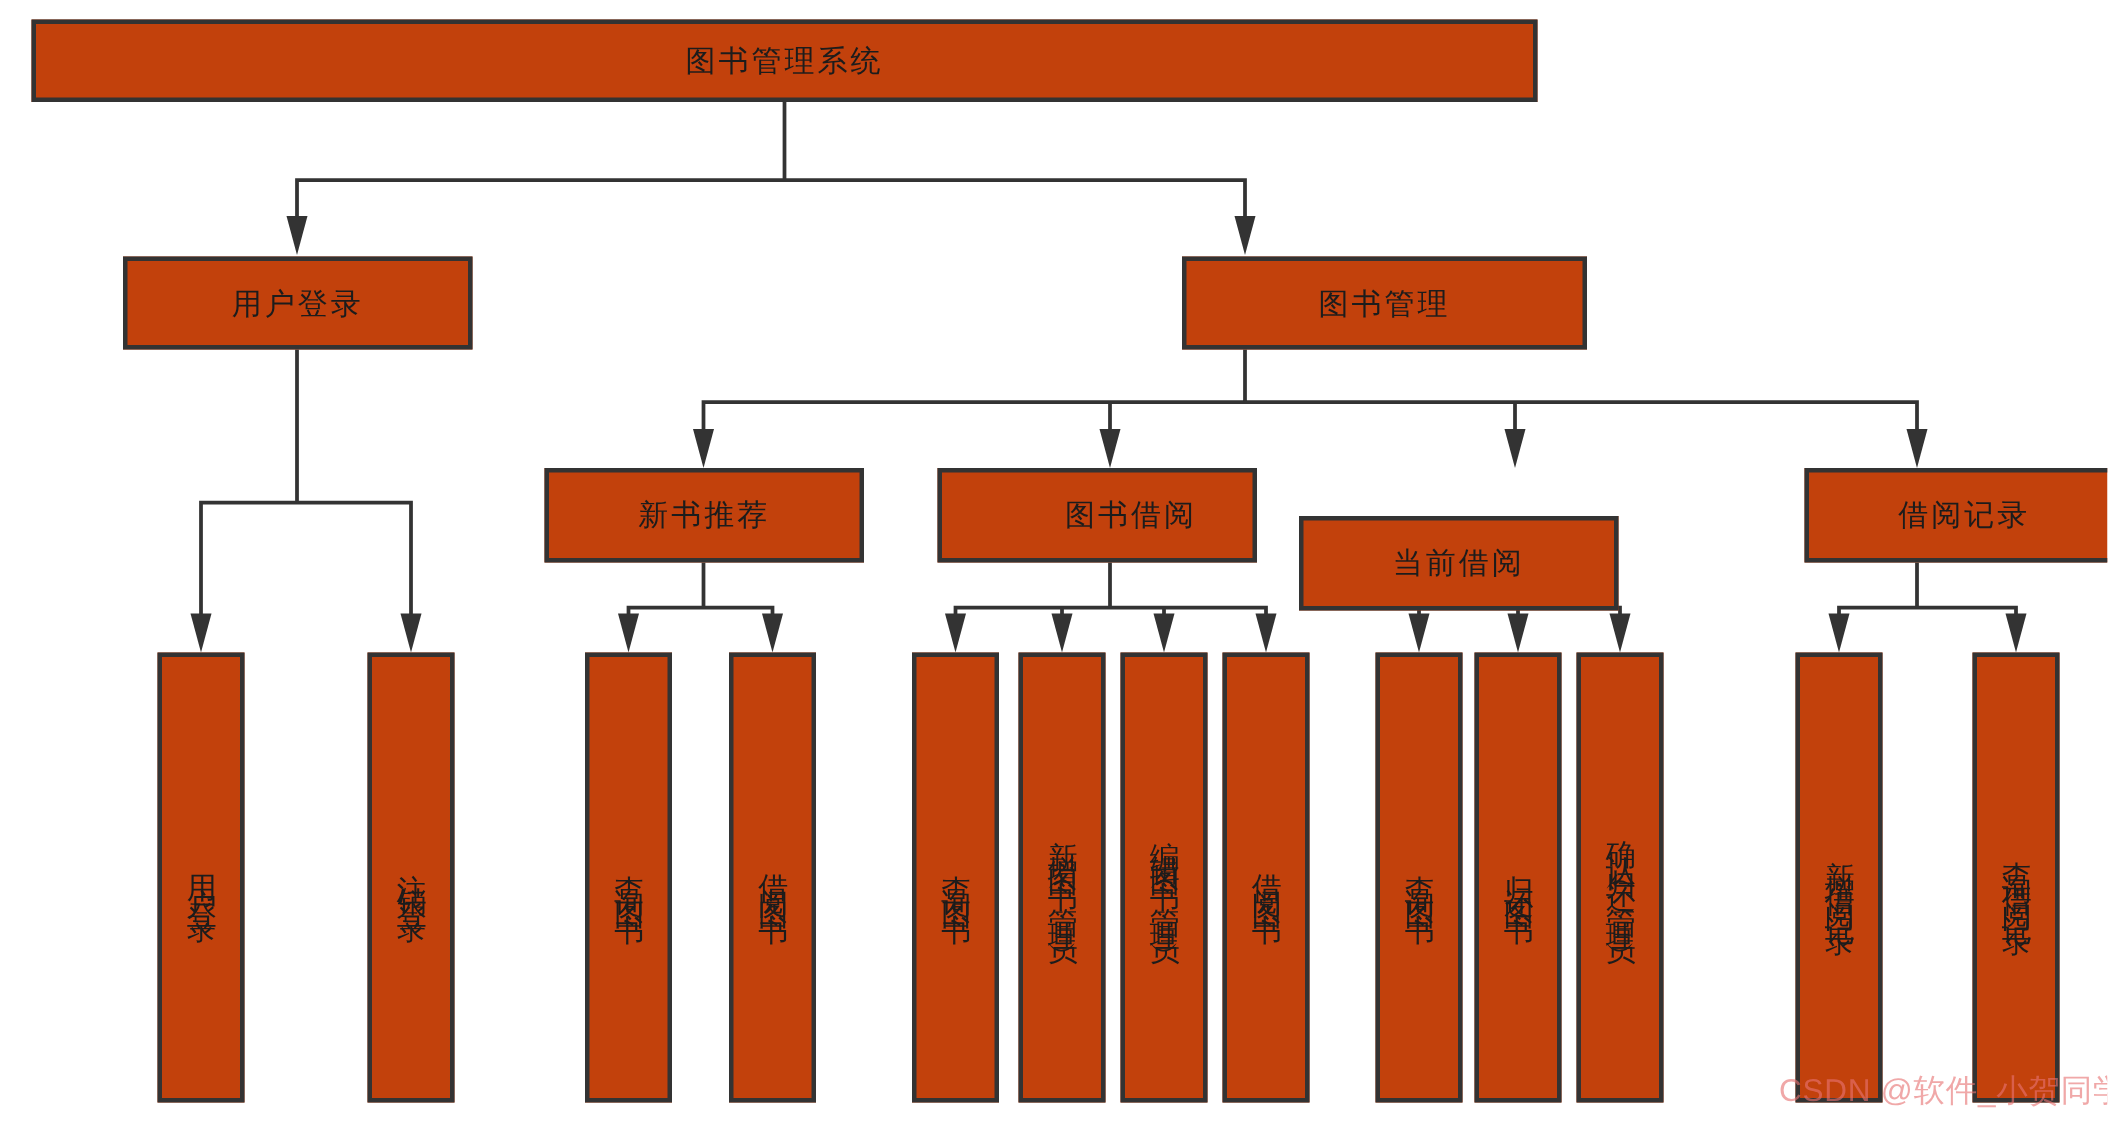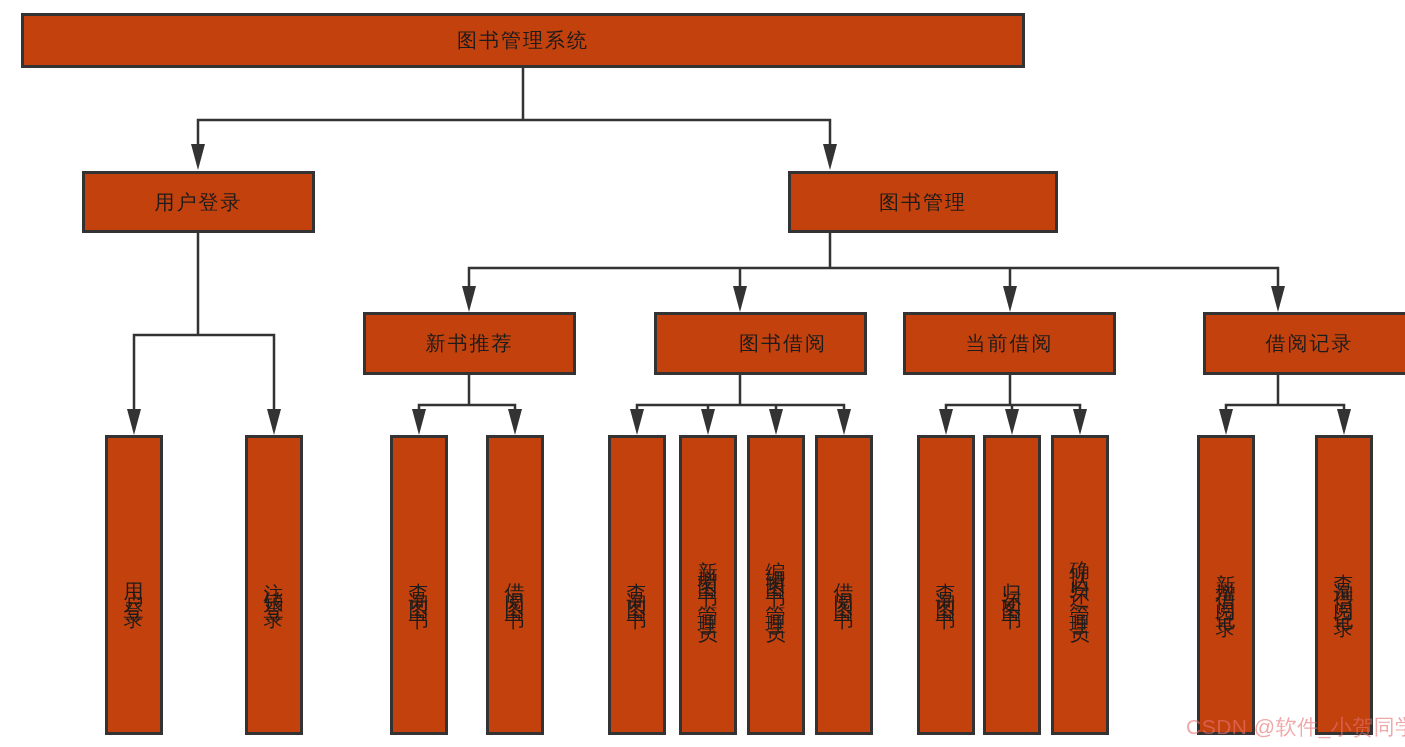--- a/index.html
+++ b/index.html
@@ -93,24 +93,24 @@
   <div class="box hbox l2a">
     <span>用户登录</span>
   </div>
   <div class="box hbox l2b">
     <span>图书管理</span>
   </div>
 
   <div class="box hbox l3" style="left:363px;justify-content:center;">
     <span>新书推荐</span>
   </div>
-  <div class="box hbox l3" style="left:654px;padding-left:45px;">
+  <div class="box hbox l3" style="left:625px;padding-left:45px;">
     <span>图书借阅</span>
   </div>
-  <div class="box hbox l3" style="left:903px;">
+  <div class="box hbox l3" style="left:866px;margin-top:32px;">
     <span>当前借阅</span>
   </div>
   <div class="box hbox l3" style="left:1171px;margin-left:32px;">
     <span>借阅记录</span>
   </div>
 
   <div class="box vbox" style="left:105px;">
     <span>用户登录</span>
   </div>
   <div class="box vbox" style="left:245px;">

